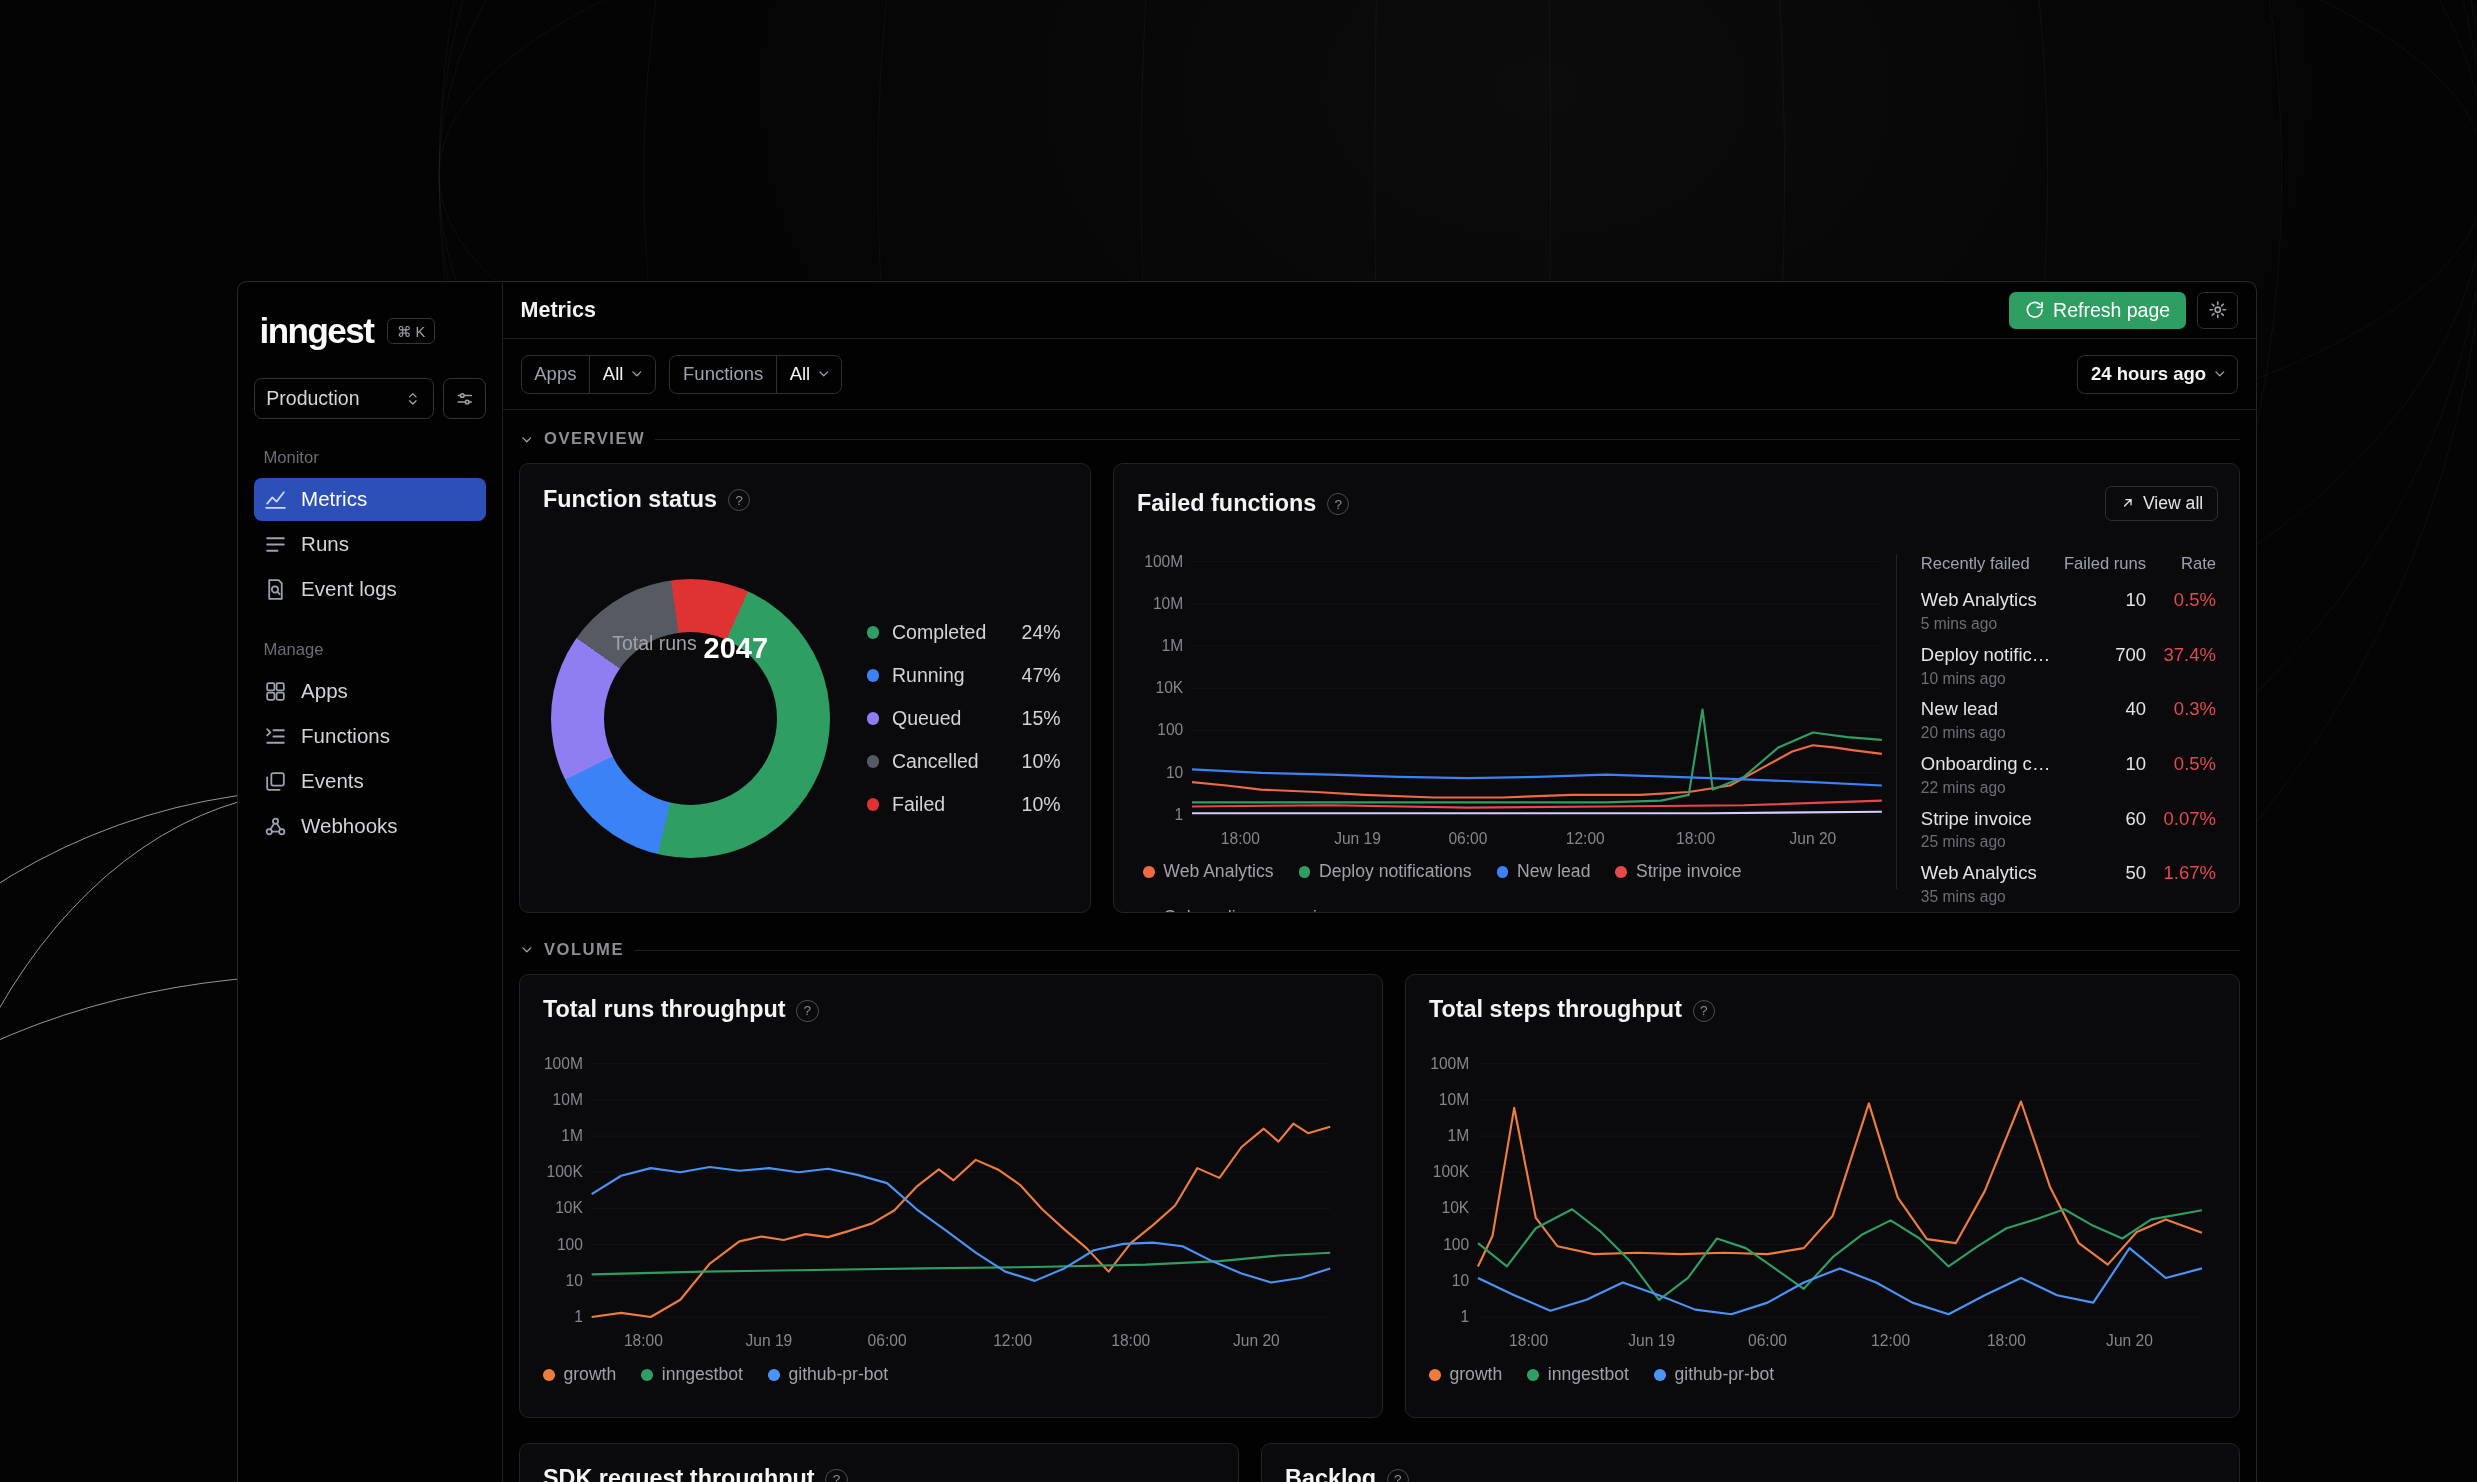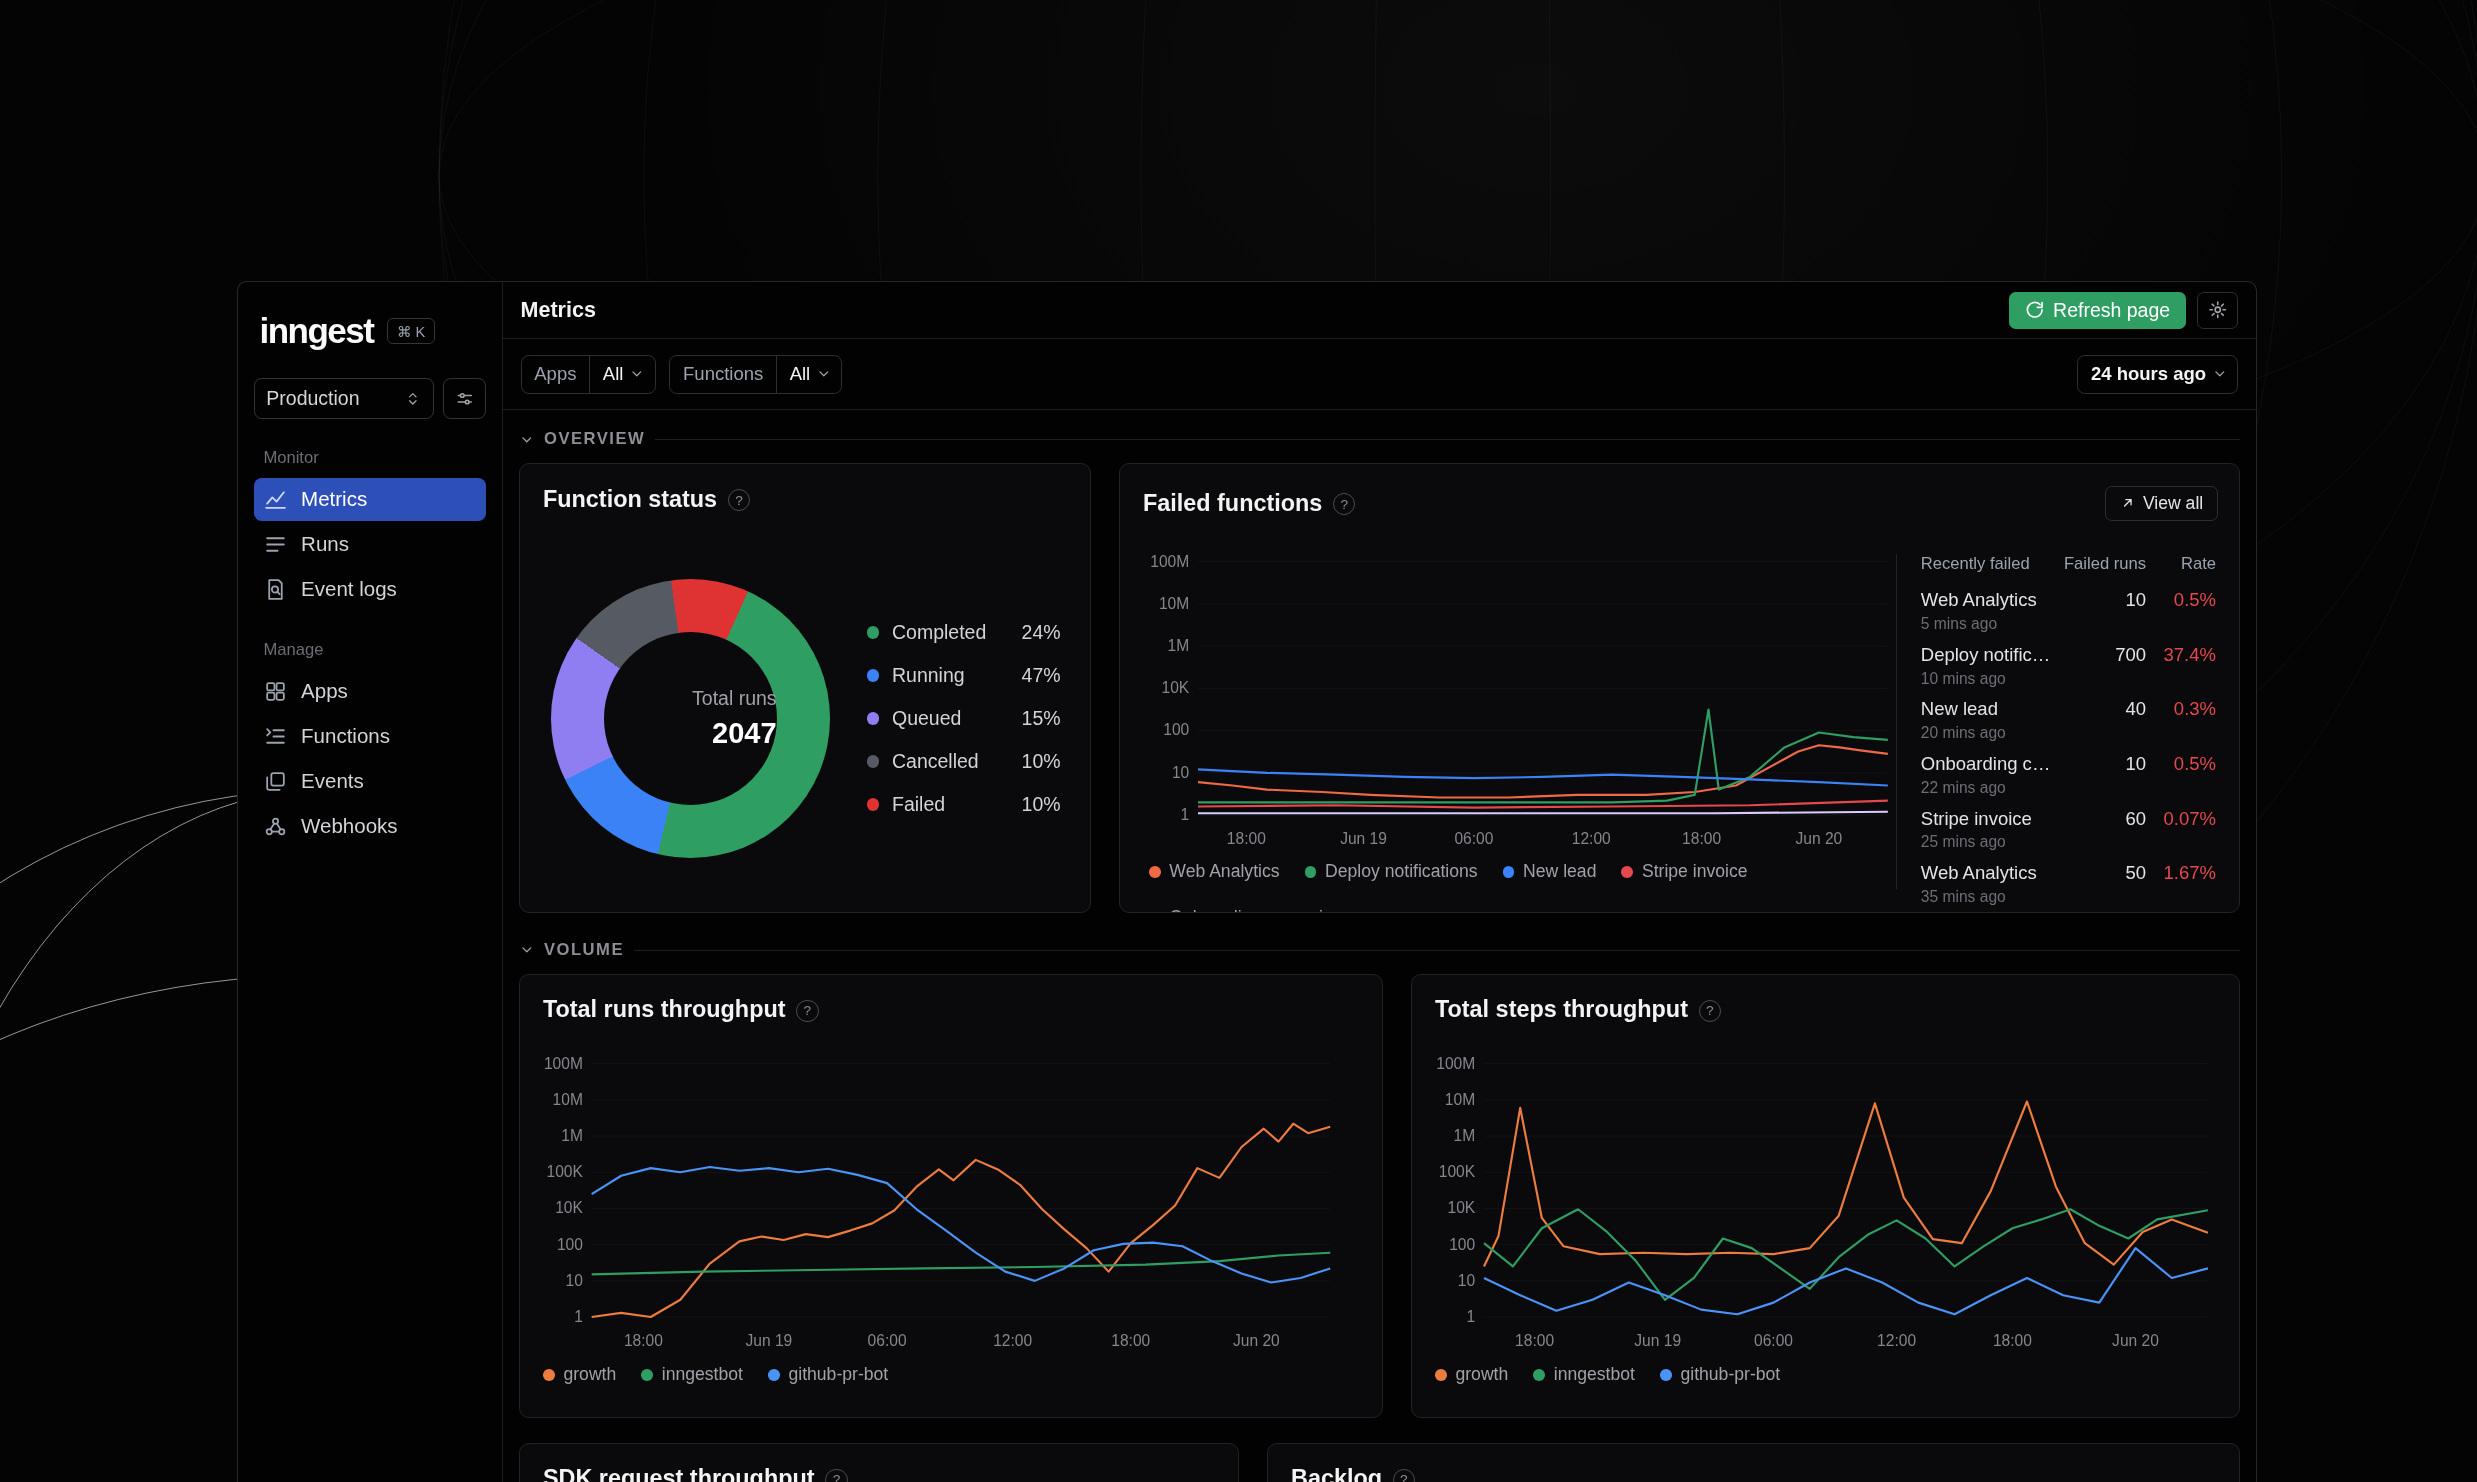--- a/index.html
+++ b/index.html
@@ -46,21 +46,21 @@
   .spacer{flex:1}
   .time-pill .pill-value{font-weight:700}
   .chev{width:15.6px;height:15.6px;stroke:#9ca3af;fill:none;stroke-width:2;stroke-linecap:round;stroke-linejoin:round}
   .icn{width:19.5px;height:19.5px;stroke:currentColor;fill:none;stroke-width:2;stroke-linecap:round;stroke-linejoin:round}
   
   .content{flex:1;padding:11.7px 15.6px 0;overflow:hidden}
   .section-head{display:flex;align-items:center;gap:9.8px;color:#8e8e96;font-size:16.6px;font-weight:600;
     letter-spacing:1.5px;margin:7.8px 0 13.7px;cursor:pointer}
   .section-head .rule{flex:1;height:1px;background:#1e1e22}
   .sh-volume{margin-top:27px}
-  .row{display:flex;gap:28px}
+  .row{display:flex;gap:22px}
   .card{background:#0a0a0c;border:1px solid #232327;border-radius:9.8px;position:relative;overflow:hidden}
   .row1 .card{height:450px}
   .row2 .card{height:444px}
   .row3{margin-top:25px}
   .row3 .card{height:215px}
   .card-fs{width:572px}
   .card-ff{flex:1;display:flex;flex-direction:column}
   .card-runs{width:864px}
   .card-steps{flex:1}
   .card-sdk{width:720px}
@@ -69,21 +69,21 @@
   .card-head h2{font-size:23.4px;font-weight:600;color:#f4f4f5}
   .help{width:22.4px;height:22.4px;border:1.5px solid #4b4b52;border-radius:50%;color:#8b8b93;font-size:13.7px;
     display:inline-flex;align-items:center;justify-content:center;margin-top:2px;flex-shrink:0}
   .btn-ghost{margin-left:auto;display:flex;align-items:center;gap:7.8px;height:35px;padding:0 13.7px;
     border:1px solid #2e2e33;border-radius:6.8px;background:none;color:#e4e4e7;font-size:17.6px;font-family:inherit;cursor:pointer}
   .btn-ghost .icn{width:15.6px;height:15.6px}
   
   .fs-body{display:flex;align-items:center;margin-top:66px;padding:0 29px 0 31px}
   .donut{width:279px;height:279px;border-radius:50%;position:relative;flex-shrink:0}
   .donut-hole{position:absolute;inset:53px;background:#0a0a0c;border-radius:50%;
-    display:flex;flex-direction:column;align-items:flex-end;justify-content:center;gap:6.8px}
+    display:flex;flex-direction:row;align-items:flex-start;justify-content:center;gap:6.8px}
   .hole-label{font-size:19.5px;color:#a1a1aa}
   .hole-value{font-size:29px;font-weight:600;color:#fff}
   .fs-legend{list-style:none;flex:1;margin-left:37px}
   .fs-leg-row{display:flex;align-items:center;height:43px}
   .fs-leg-row i{width:12.7px;height:12.7px;border-radius:50%;margin-right:12.7px;flex-shrink:0}
   .fs-leg-label{color:#d4d4d8;font-size:19.5px}
   .fs-leg-val{margin-left:auto;font-size:19.5px;color:#d4d4d8}
   
   .ff-body{flex:1;display:flex;min-height:0}
   .ff-chart-col{flex:1;min-width:0;padding-left:5.9px}

